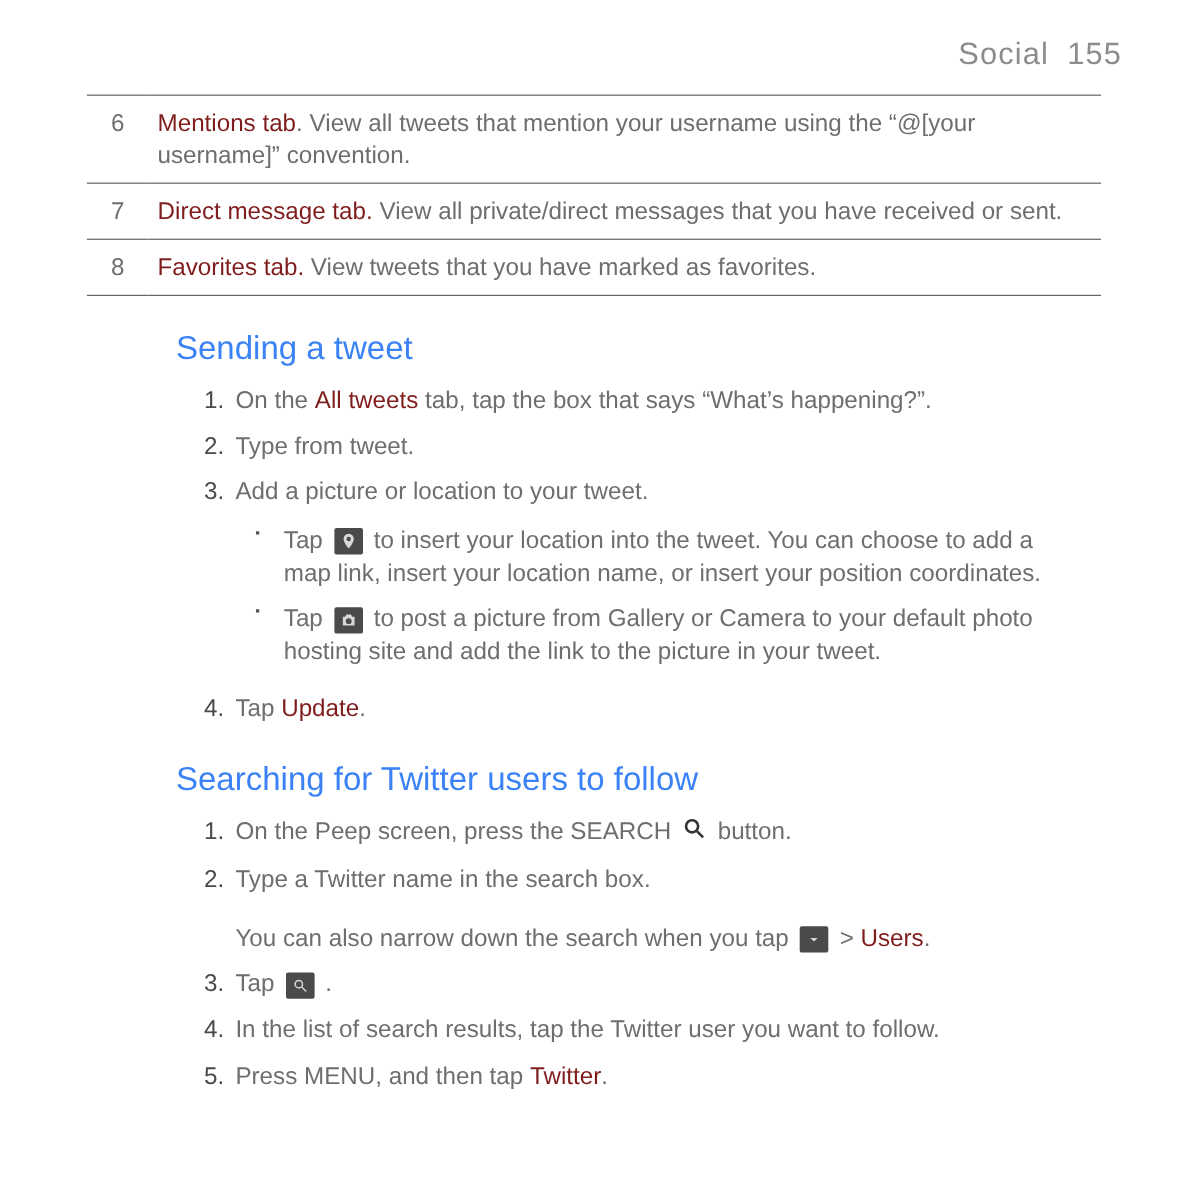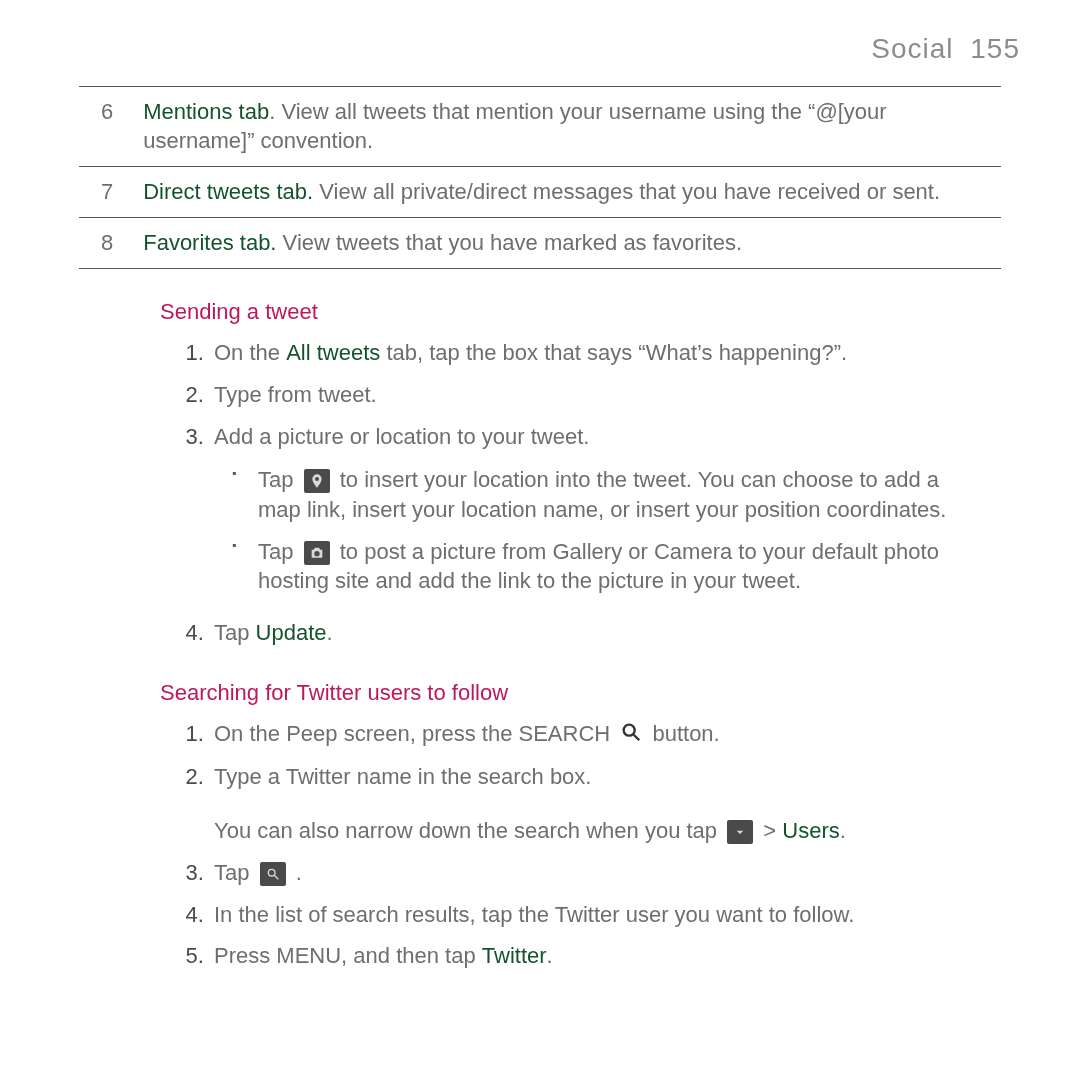--- a/index.html
+++ b/index.html
@@ -31,25 +31,25 @@
     border-bottom: 1px solid #555;
     padding: 10px 8px;
     vertical-align: top;
     color: #6e6e6e;
   }
   .rule-table td.num {
     width: 56px;
     text-align: right;
     padding-right: 22px;
   }
-  .bold { color: #14532d; font-weight: 400; }
+  .bold { color: #7f1d1d; font-weight: 400; }
   h2.section {
-    font-size: 22px;
+    font-size: 30px;
     font-weight: 400;
-    color: #be185d;
+    color: #3b82f6;
     margin: 24px 0 6px 100px;
   }
   ol.steps {
     list-style: decimal;
     margin: 0 60px 0 150px;
     color: #6e6e6e;
   }
   ol.steps > li {
     padding: 6px 0 6px 4px;
   }
@@ -107,21 +107,21 @@
   <tbody>
       <tr>
     <td class="num">6</td>
     <td>
       <span class="bold">Mentions tab</span><span>. </span><span>View all tweets that mention your username using the “@[your username]” convention.</span>
     </td>
   </tr>
   <tr>
     <td class="num">7</td>
     <td>
-      <span class="bold">Direct tweets tab.</span><span> </span><span>View all private/direct messages that you have received or sent.</span>
+      <span class="bold">Direct message tab.</span><span> </span><span>View all private/direct messages that you have received or sent.</span>
     </td>
   </tr>
   <tr>
     <td class="num">8</td>
     <td>
       <span class="bold">Favorites tab.</span><span> </span><span>View tweets that you have marked as favorites.</span>
     </td>
   </tr>
 </tbody>
   </table>

